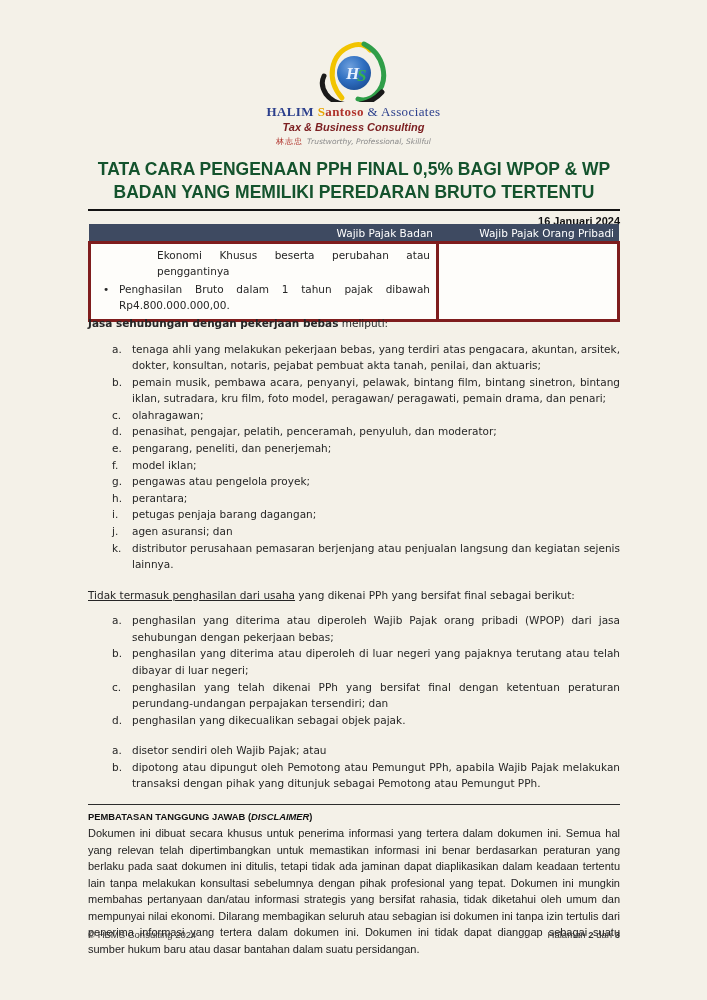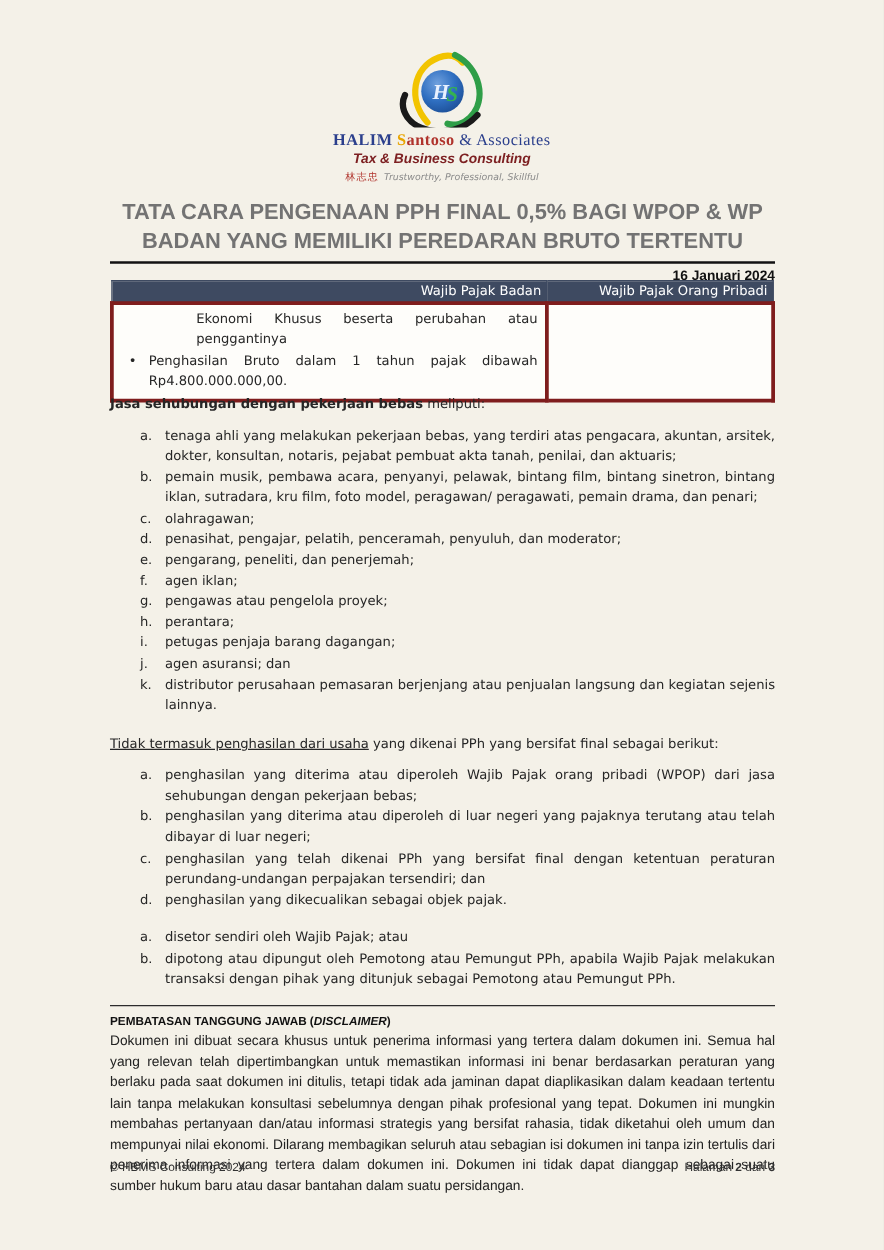--- a/index.html
+++ b/index.html
@@ -20,21 +20,21 @@
   .org-antoso { color:#b0332c; }
   .org-assoc { color:#2b3f8c; font-weight:normal; }
   .org-tagline { font-family:"Liberation Sans", sans-serif; font-weight:bold; font-style:italic; font-size:11px; color:#7d2022; margin-top:1px; }
   .org-motto { font-size:7.5px; color:#8a8a8a; font-style:italic; margin-top:3px; }
   .org-motto .cn { color:#b0332c; font-style:normal; font-size:8px; letter-spacing:1px; margin-right:4px; }
 
   
   .title-wrap { top:158px; }
   .doc-title {
     font-family:"Liberation Sans", sans-serif; font-weight:bold; font-size:17.5px;
-    line-height:1.32; color:#737373; text-align:center;
+    line-height:1.32; color:#14532d; text-align:center;
   }
   .title-rule { border:none; border-top:2.5px solid #121212; margin-top:5px; }
   .doc-date { font-family:"Liberation Sans", sans-serif; font-weight:bold; font-size:11px; text-align:right; margin-top:4px; color:#111; }
 
   
   .tbl { top:224px; }
   table { width:100%; border-collapse:collapse; }
   th {
     background:#3e4a61; color:#ffffff; font-weight:normal; font-size:10.5px;
     padding:2px 4px; border:1px solid #3e4a61; text-align:right;
@@ -140,21 +140,21 @@
       <div class="ltr-item">
           <span class="lbl">d.</span>
           <span class="txt">penasihat, pengajar, pelatih, penceramah, penyuluh, dan moderator;</span>
         </div>
       <div class="ltr-item">
           <span class="lbl">e.</span>
           <span class="txt">pengarang, peneliti, dan penerjemah;</span>
         </div>
       <div class="ltr-item">
           <span class="lbl">f.</span>
-          <span class="txt">agen iklan;</span>
+          <span class="txt">model iklan;</span>
         </div>
       <div class="ltr-item">
           <span class="lbl">g.</span>
           <span class="txt">pengawas atau pengelola proyek;</span>
         </div>
       <div class="ltr-item">
           <span class="lbl">h.</span>
           <span class="txt">perantara;</span>
         </div>
       <div class="ltr-item">

